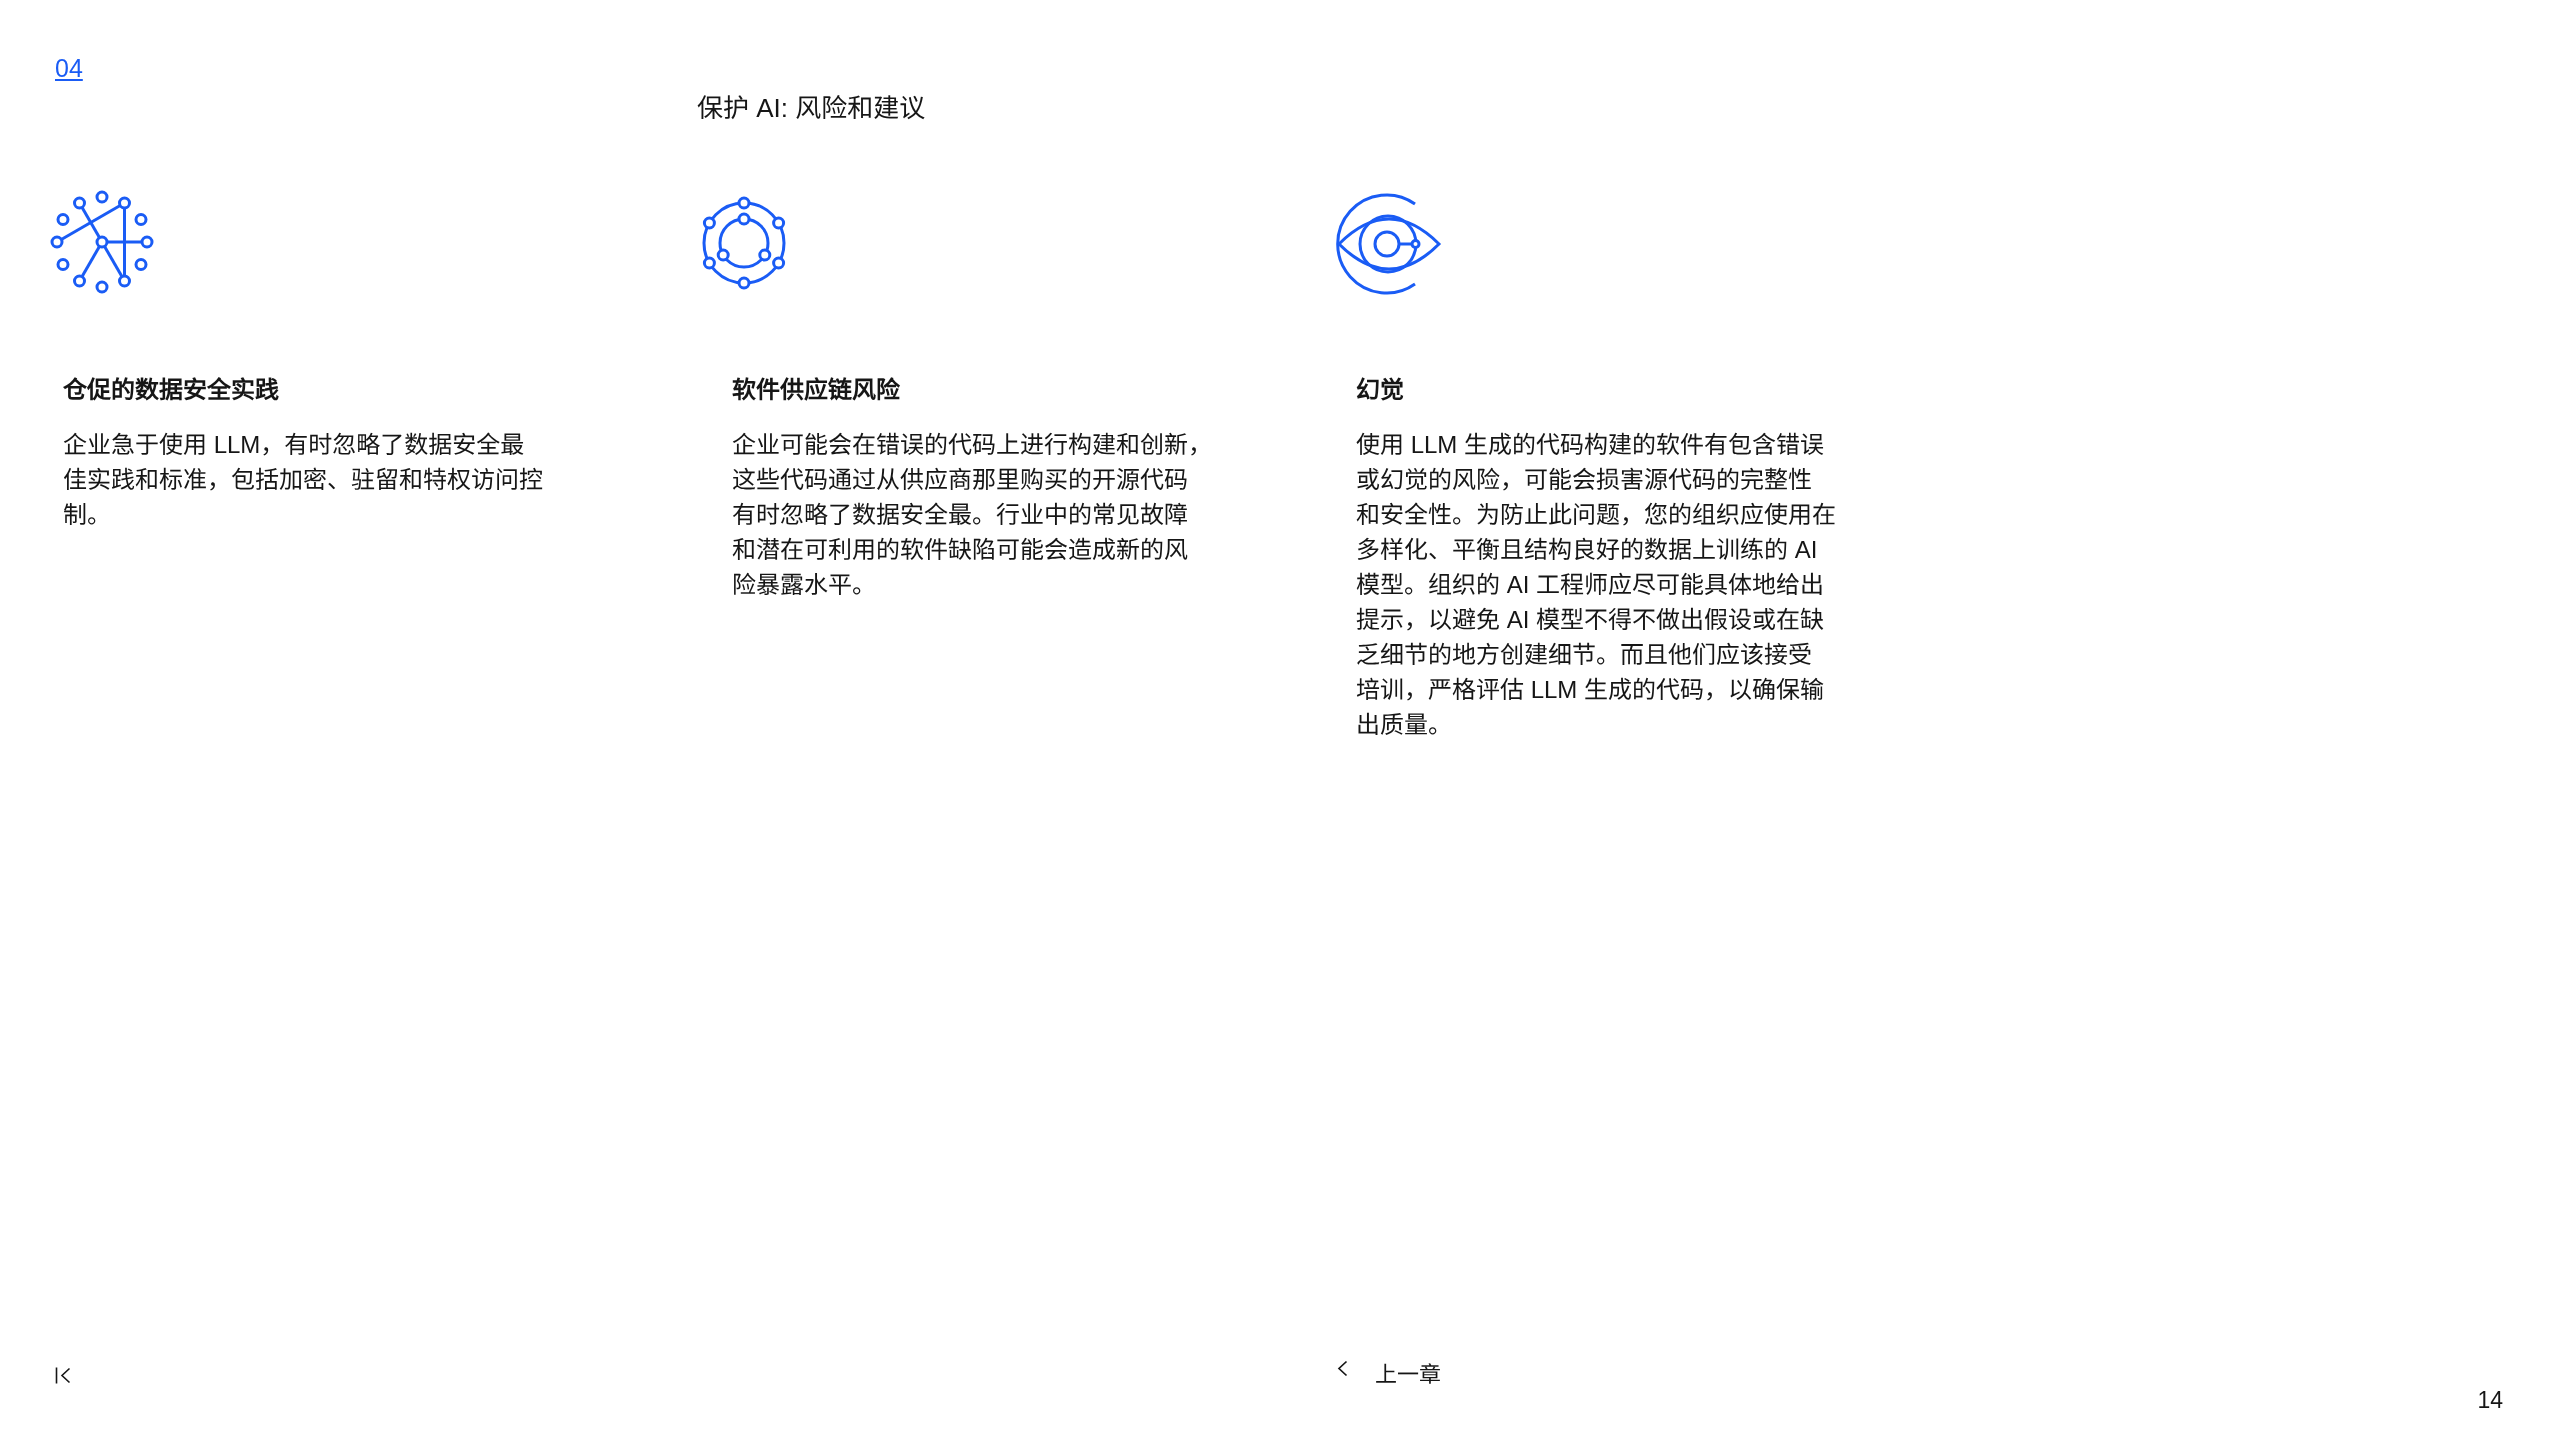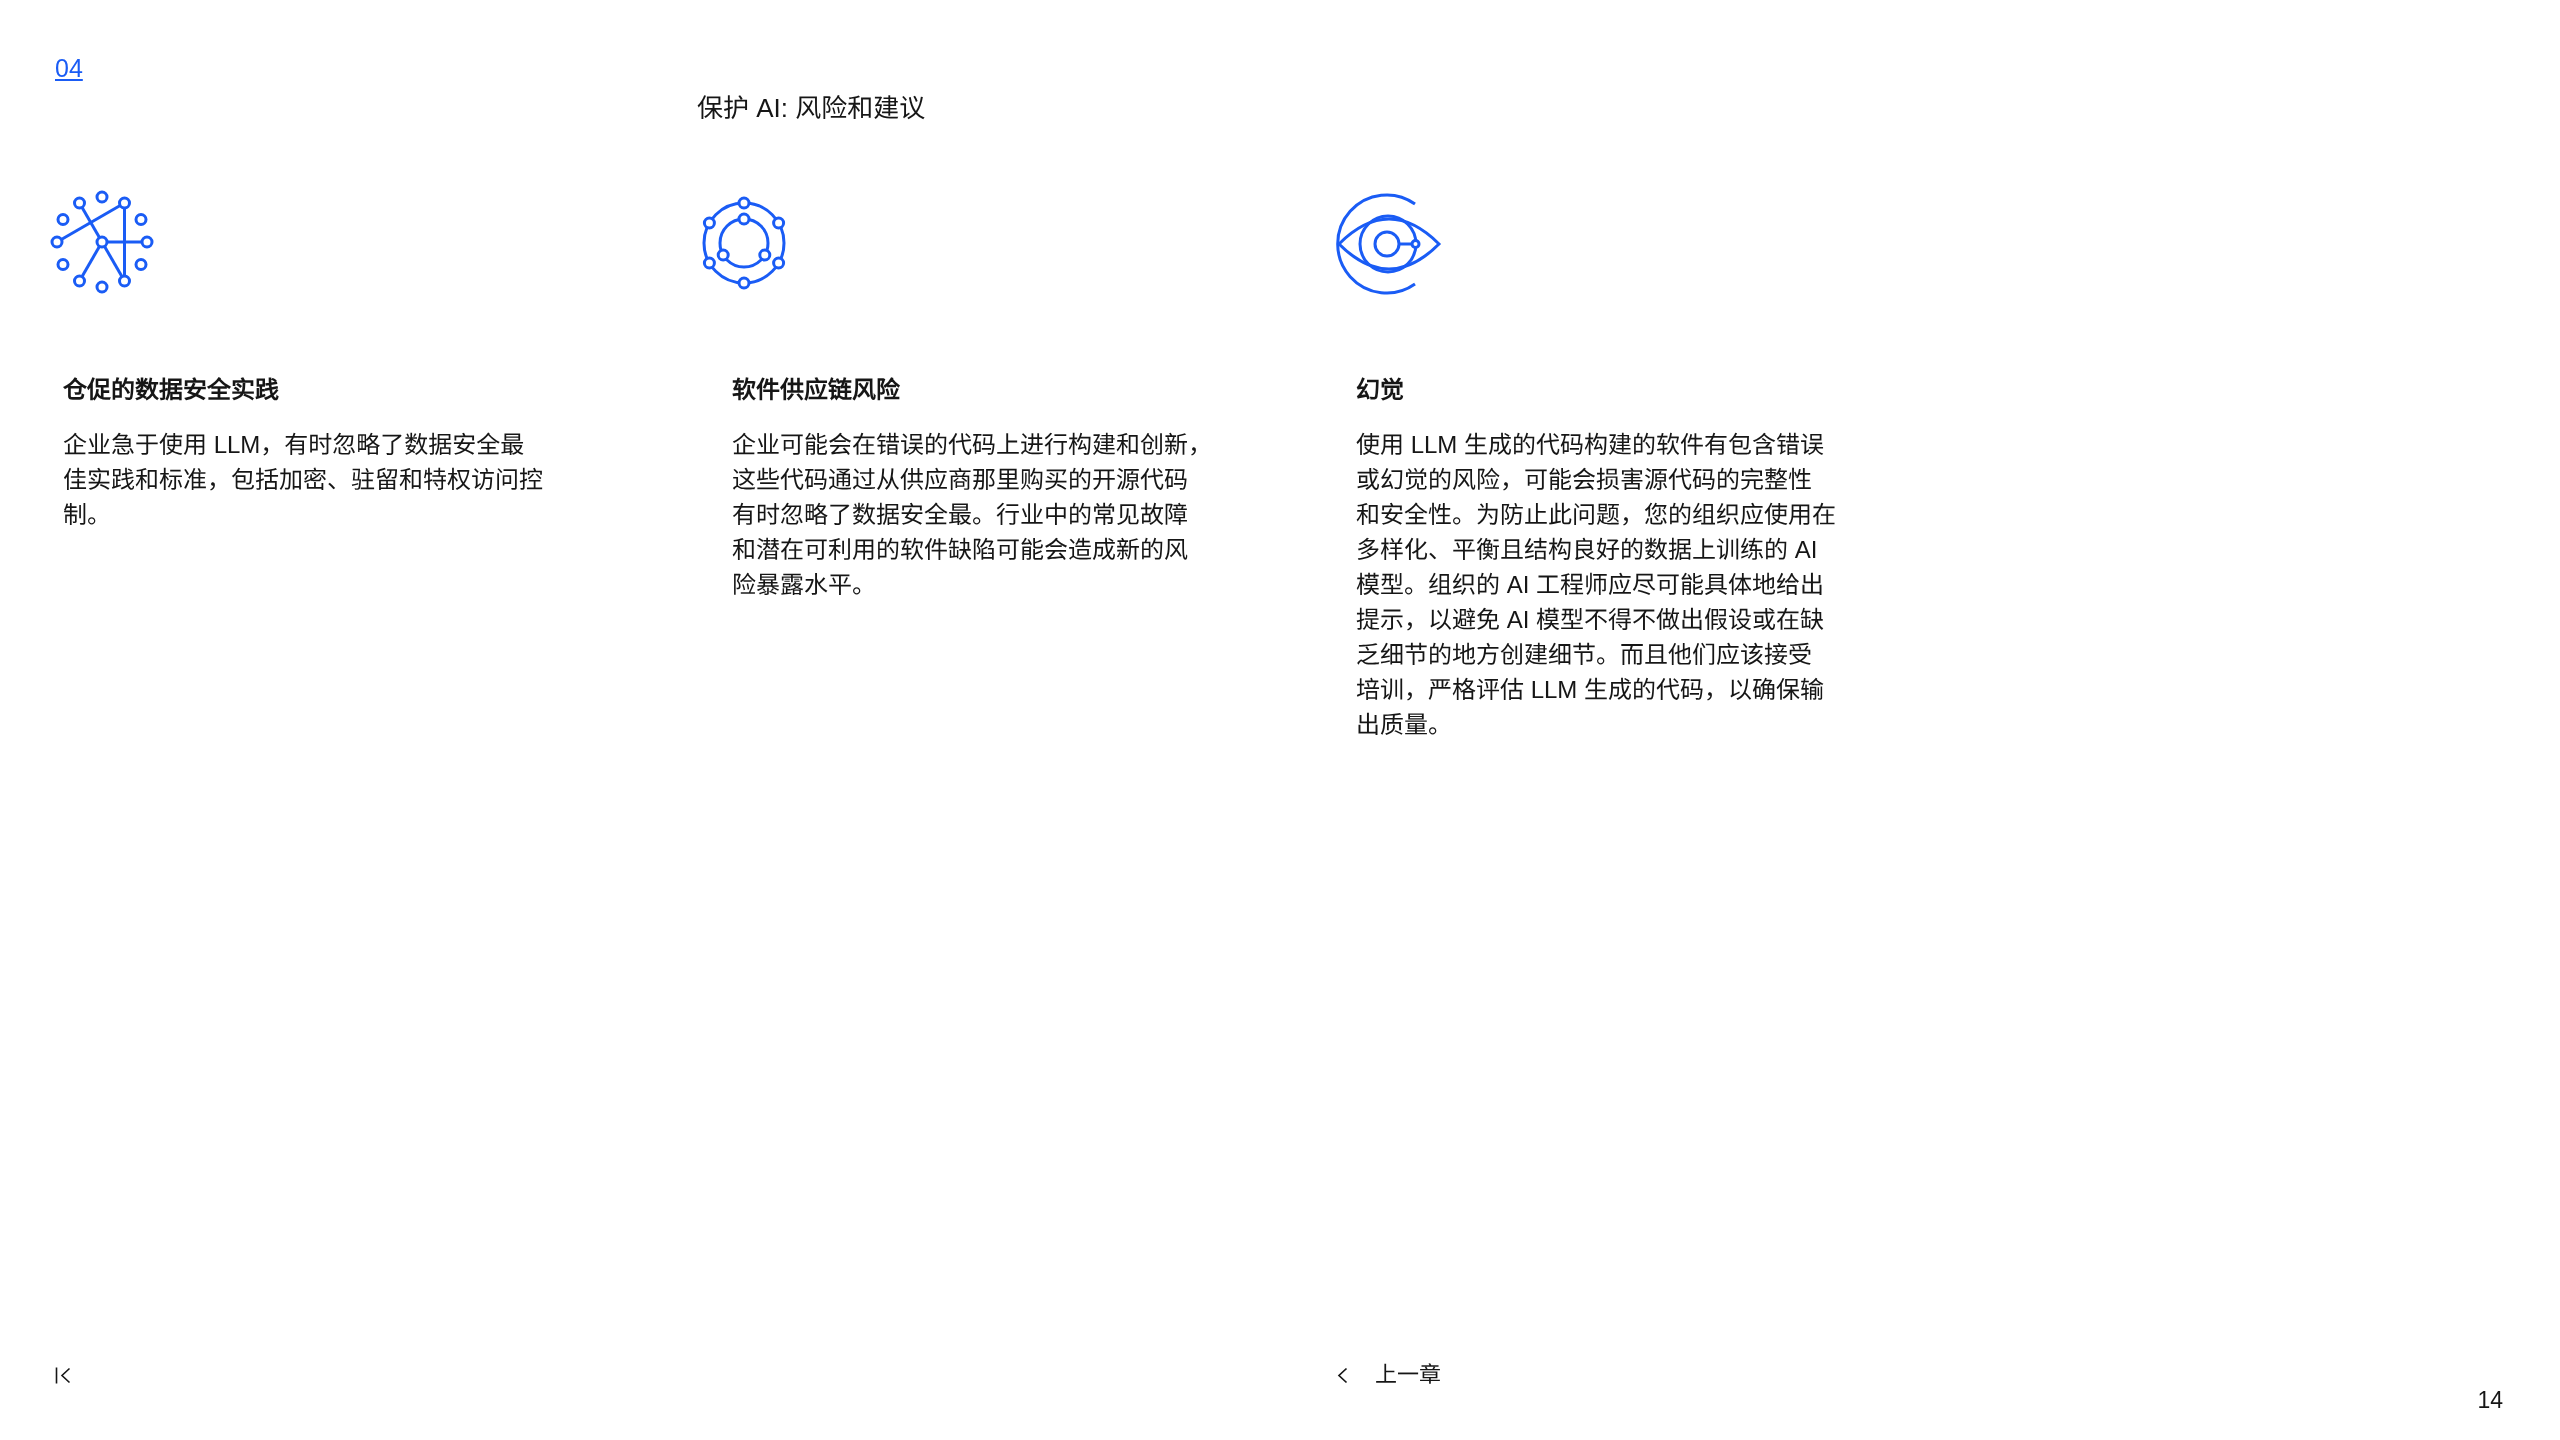--- a/index.html
+++ b/index.html
@@ -52,21 +52,21 @@
   
   .footer-skip {
     position: absolute; left: 50px; top: 1362px;
     width: 26px; height: 26px;
     background: none; border: none; cursor: pointer;
     color: var(--text, #161616);
     display: flex; align-items: center; justify-content: center;
   }
   .footer-prev {
     position: absolute; left: 1336px; top: 1360px;
-    display: flex; align-items: center; gap: 26px;
+    display: flex; gap: 26px;
     background: none; border: none; cursor: pointer;
     color: var(--text, #161616);
   }
   .footer-prev .prev-label {
     font-size: 22px; line-height: 30px;
     font-family: "Liberation Sans", "DejaVu Sans", sans-serif;
     color: var(--text, #161616);
   }
   .footer-page-number {
     position: absolute; right: 57px; top: 1362px;

